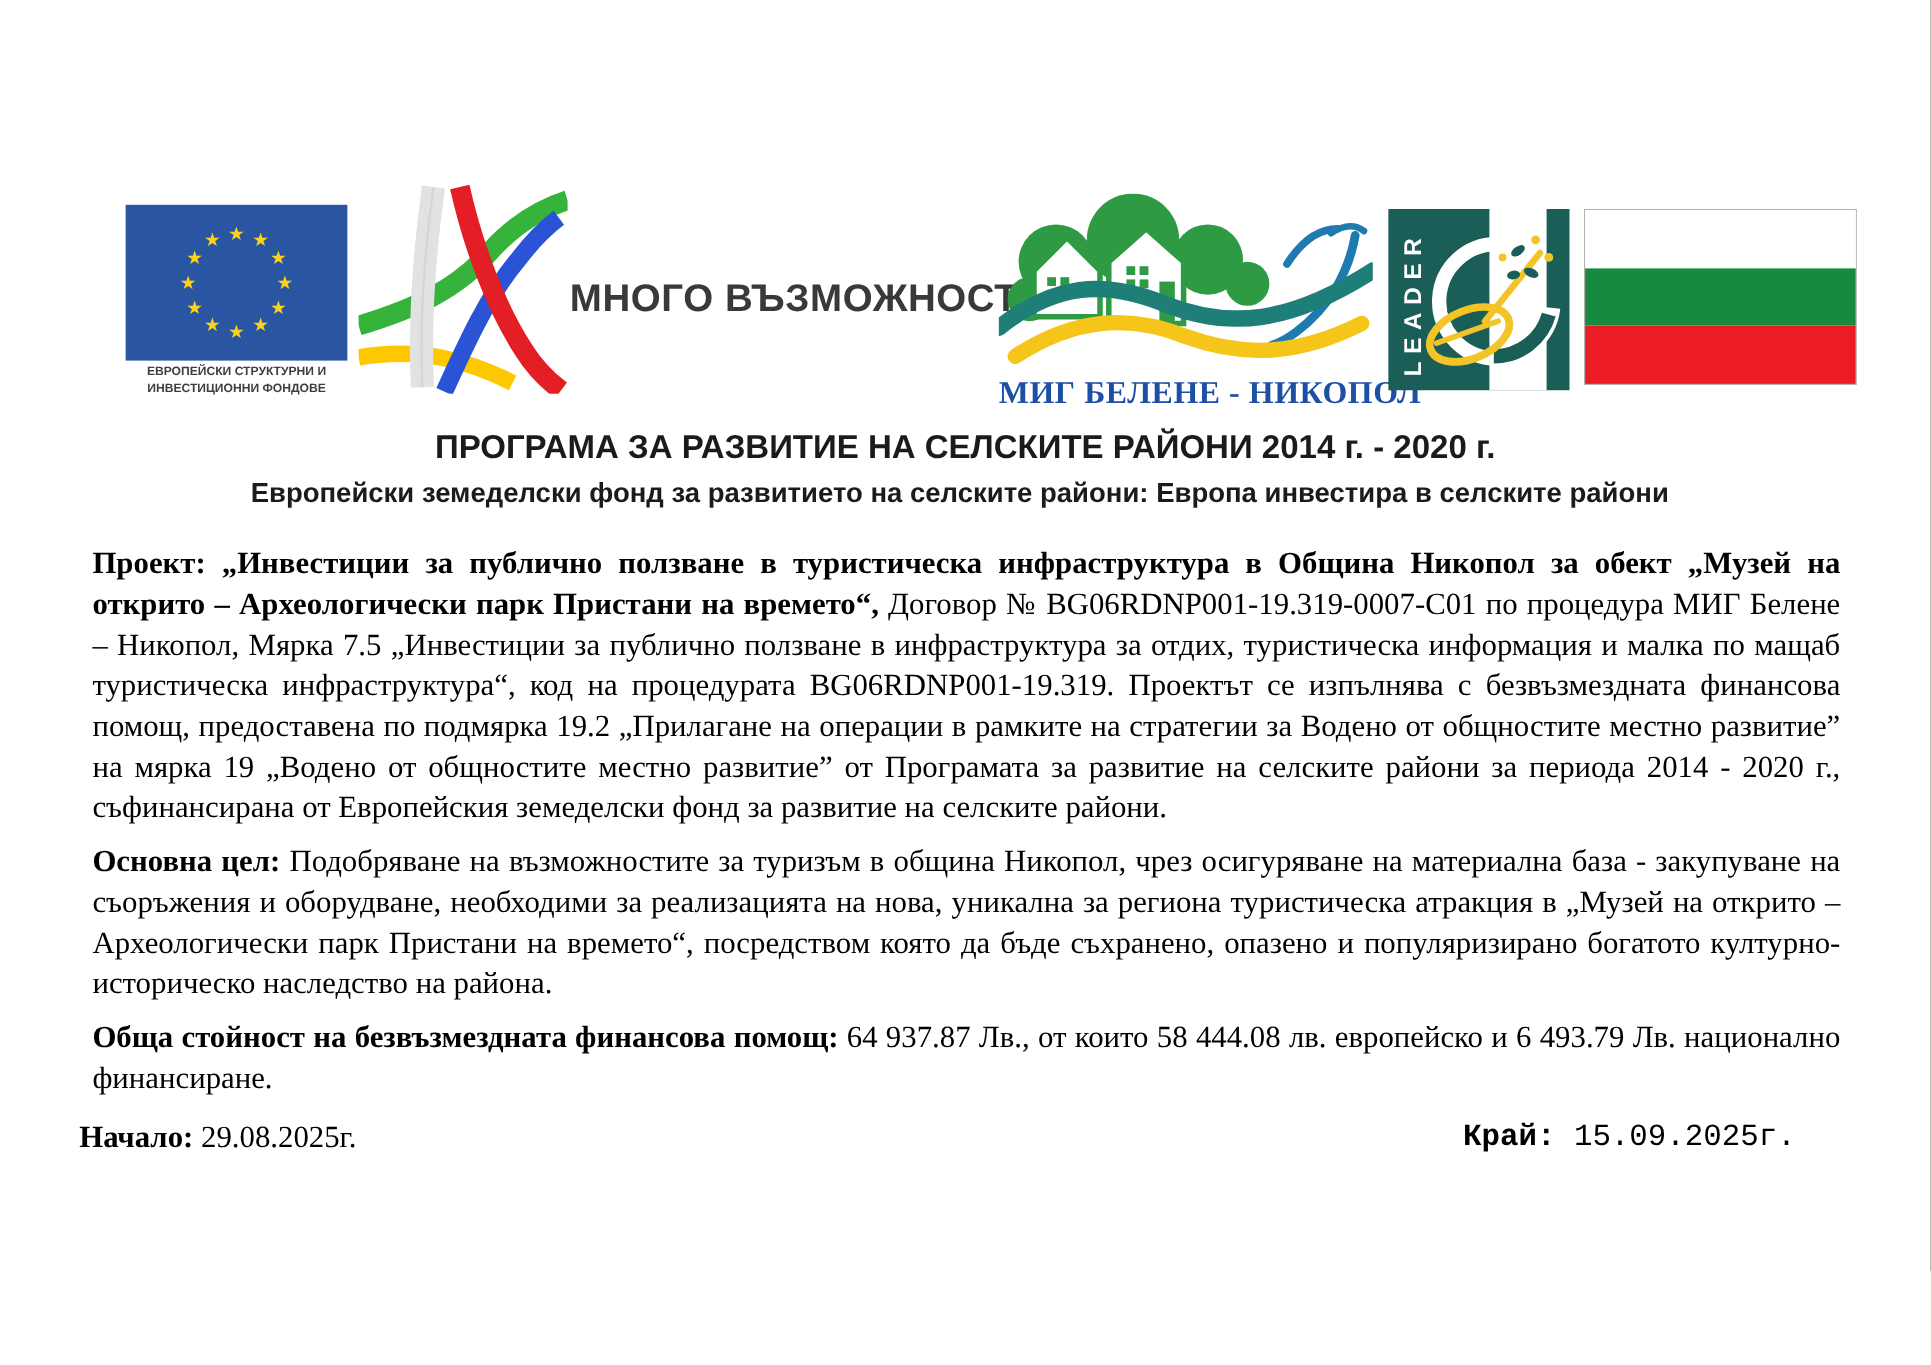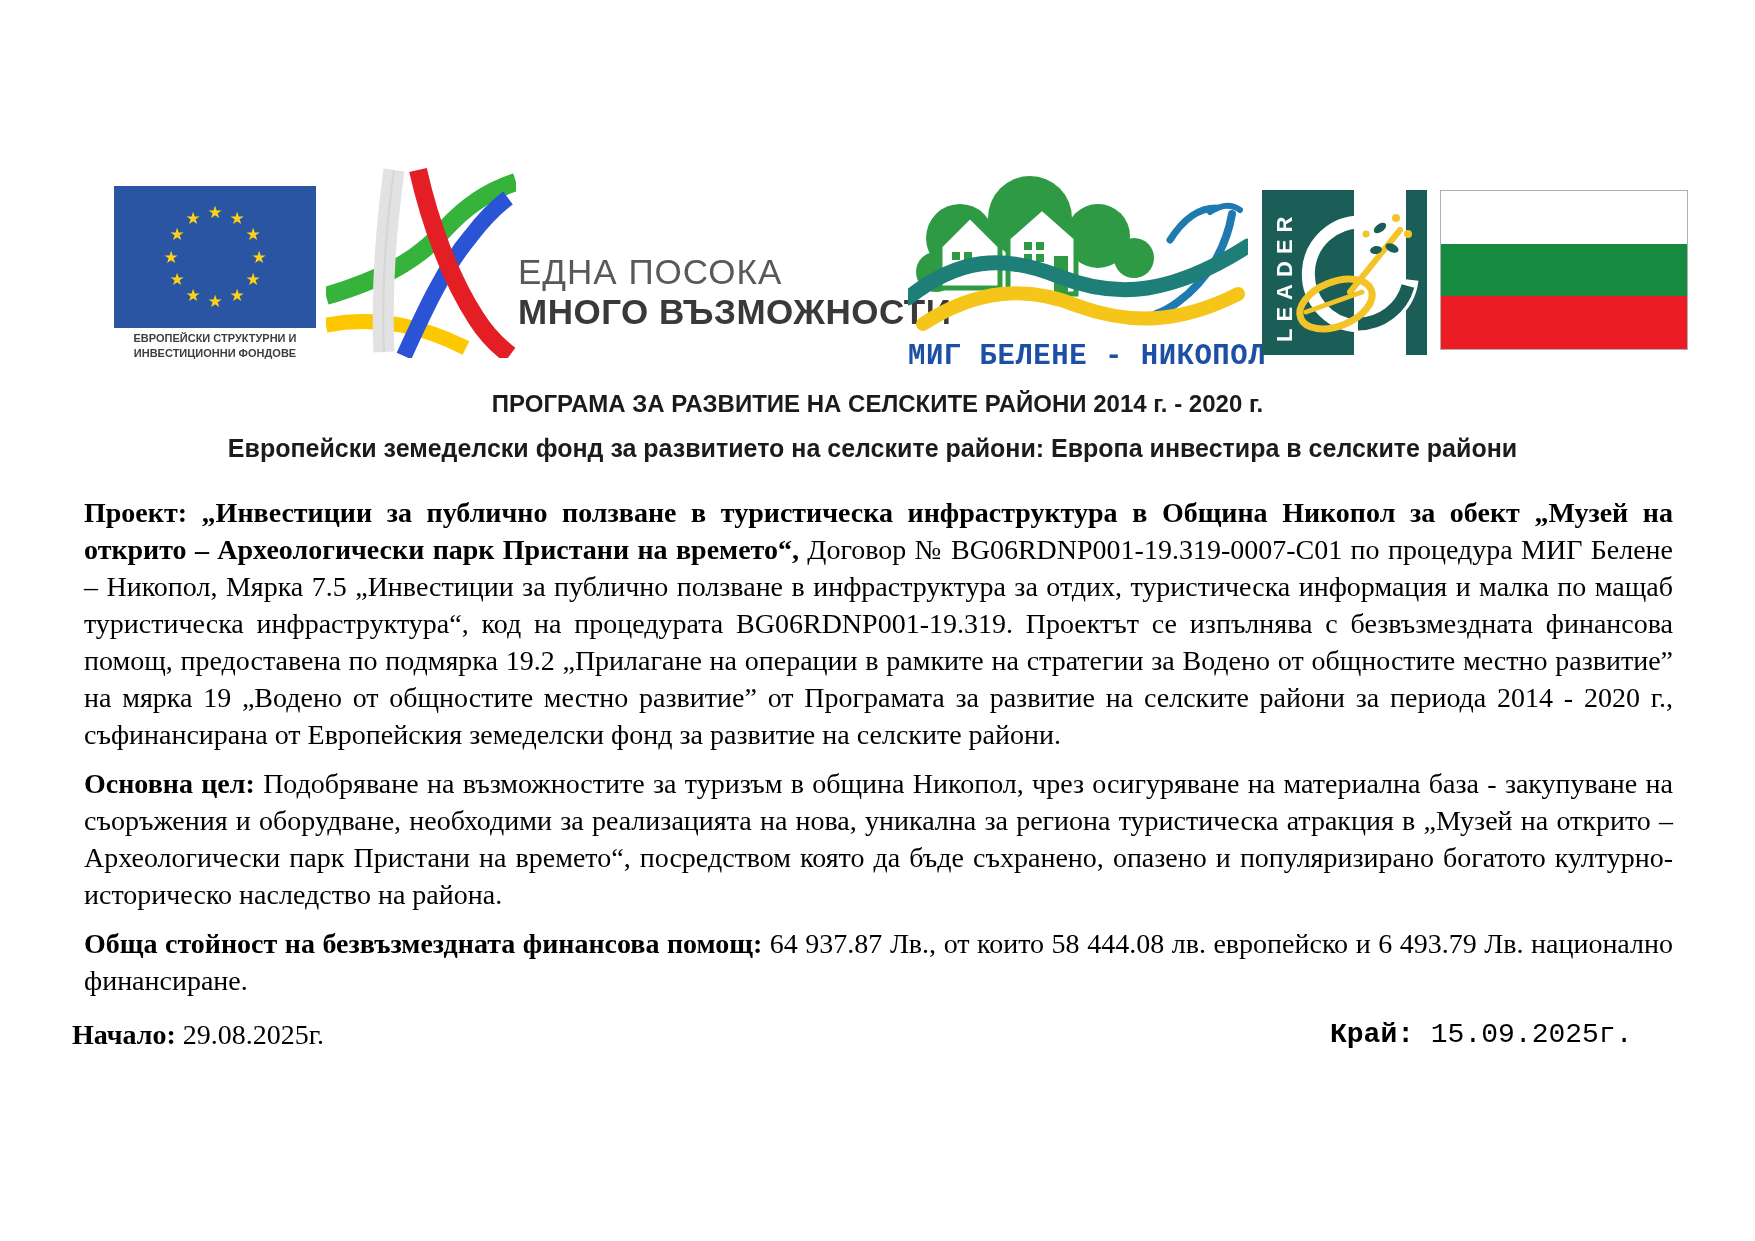--- a/index.html
+++ b/index.html
@@ -16,30 +16,30 @@
   .eu-title { font-family:"Liberation Sans",sans-serif; font-weight:bold; font-size:21px; color:#3e3e40; margin-top:7px; letter-spacing:0.3px; }
   .eu-sub { font-family:"Liberation Sans",sans-serif; font-weight:bold; font-size:11px; color:#3e3e40; line-height:15px; margin-top:3px; }
 
   .ribbons { position:absolute; left:326px; top:168px; }
 
   .posoka { position:absolute; left:518px; top:252px; font-family:"Liberation Sans",sans-serif; }
   .posoka-l1 { font-size:35px; color:#59595b; letter-spacing:1px; }
   .posoka-l2 { font-size:35px; color:#39393b; font-weight:bold; letter-spacing:0.5px; }
 
   .mig-block { position:absolute; left:908px; top:176px; width:340px; text-align:center; }
-  .mig-label { font-family:Liberation Mono, monospace; font-weight:bold; font-size:29px; color:#1d50a5; letter-spacing:0.5px; margin-top:2px; white-space:nowrap; }
+  .mig-label { font-family:Liberation Serif, serif; font-weight:bold; font-size:29px; color:#1d50a5; letter-spacing:0.5px; margin-top:2px; white-space:nowrap; }
 
   .leader-block { position:absolute; left:1262px; top:190px; }
   .bg-flag { position:absolute; left:1440px; top:190px; width:246px; height:158px; border:1px solid #b0b0b0; display:flex; flex-direction:column; }
   .bg-flag .stripe { flex:1; }
 
   
   .prog-title {
     position:absolute; left:0; top:390px; width:1755px; text-align:center;
-    font-family:"Liberation Sans",sans-serif; font-weight:bold; font-size:24px; color:#1b1b1b;
+    font-family:"Liberation Sans",sans-serif; font-weight:bold; font-size:30px; color:#1b1b1b;
   }
   .prog-subtitle {
     position:absolute; left:0; top:434px; width:1745px; text-align:center;
     font-family:"Liberation Sans",sans-serif; font-weight:bold; font-size:25px; color:#1b1b1b;
   }
 
   
   .body-text {
     position:absolute; left:72px; top:482px; width:1613px;
     font-size:28px; line-height:37px; text-align:justify;
@@ -85,21 +85,20 @@
     <svg class="ribbons" width="190" height="190" viewBox="0 0 190 190">
       <path d="M0,128 C50,113 90,95 120,60 C140,38 165,22 190,14" stroke="#35b33a" stroke-width="18" fill="none"></path>
       <path d="M0,157 C55,147 100,160 140,180" stroke="#fdc800" stroke-width="15" fill="none"></path>
       <path d="M68,2 C60,60 55,120 58,184" stroke="#e2e2e2" stroke-width="21" fill="none"></path>
       <path d="M68,2 C60,60 55,120 58,184" stroke="#c9c9c9" stroke-width="2" fill="none" opacity="0.5"></path>
       <path d="M78,188 C98,144 118,100 145,68 C158,51 170,39 182,30" stroke="#2b53d5" stroke-width="16" fill="none"></path>
       <path d="M92,2 C104,55 124,110 150,150 C160,166 172,178 184,187" stroke="#e31e24" stroke-width="18" fill="none"></path>
     </svg>
 
     <div class="posoka">
-      <div class="posoka-l1">ЕДНА ПОСОКА</div>
       <div class="posoka-l2">МНОГО ВЪЗМОЖНОСТИ</div>
     </div>
 
     <div class="mig-block">
       <svg width="340" height="158" viewBox="0 0 340 158">
 
         <g fill="#2e9b44">
           <circle cx="52" cy="62" r="34"></circle>
           <circle cx="122" cy="42" r="42"></circle>
           <circle cx="190" cy="60" r="32"></circle>

